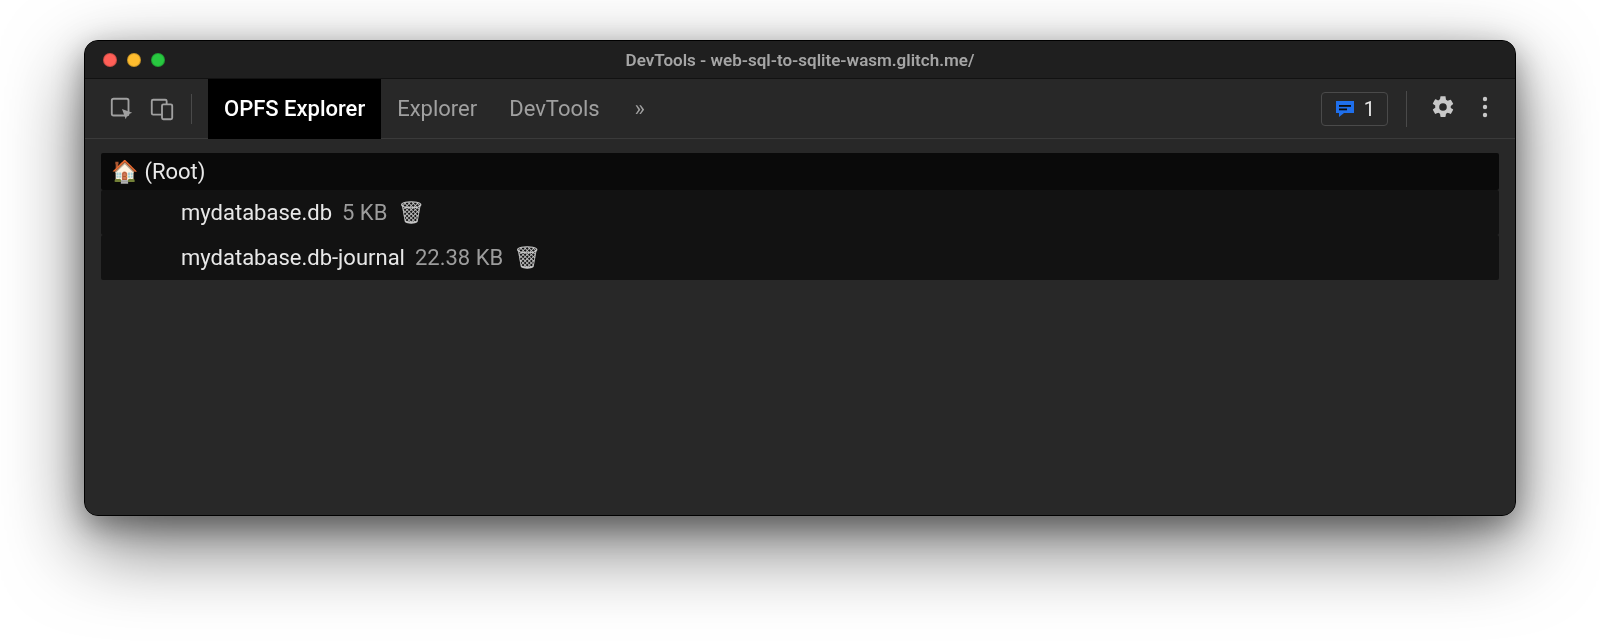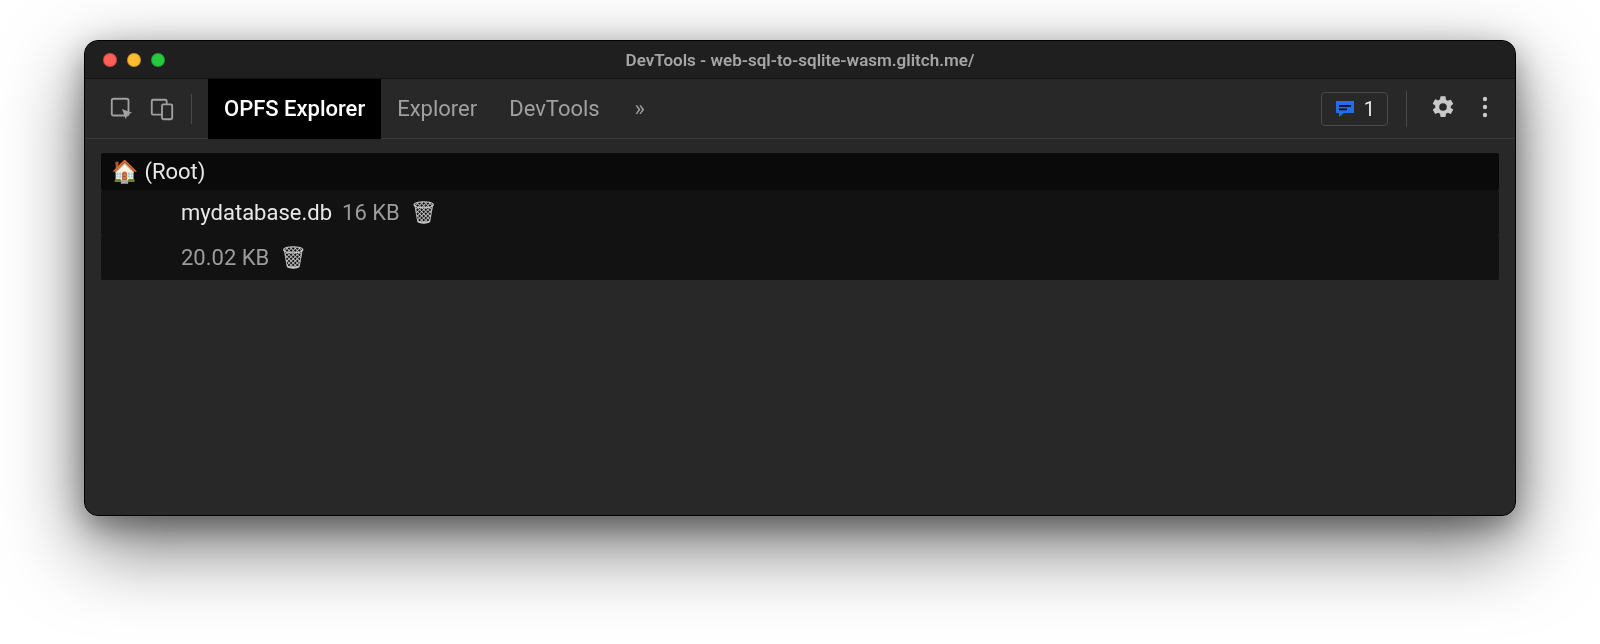--- a/index.html
+++ b/index.html
@@ -236,27 +236,28 @@
   </div>
 
   <div class="panel">
     <div class="tree-root">
       <span class="house-emoji">🏠</span>
       <span>(Root)</span>
     </div>
 
     <div class="file-row">
       <span class="file-name">mydatabase.db</span>
-      <span class="file-size">16 KB</span>
+      <span class="file-size">5 KB</span>
       <span class="trash-btn">
         <span class="trash-emoji">🗑</span>
       </span>
     </div>
 
     <div class="file-row">
-      <span class="file-size">20.02 KB</span>
+      <span class="file-name">mydatabase.db-journal</span>
+      <span class="file-size">22.38 KB</span>
       <span class="trash-btn">
         <span class="trash-emoji">🗑</span>
       </span>
     </div>
   </div>
 
 </div>
 
 </body></html>

